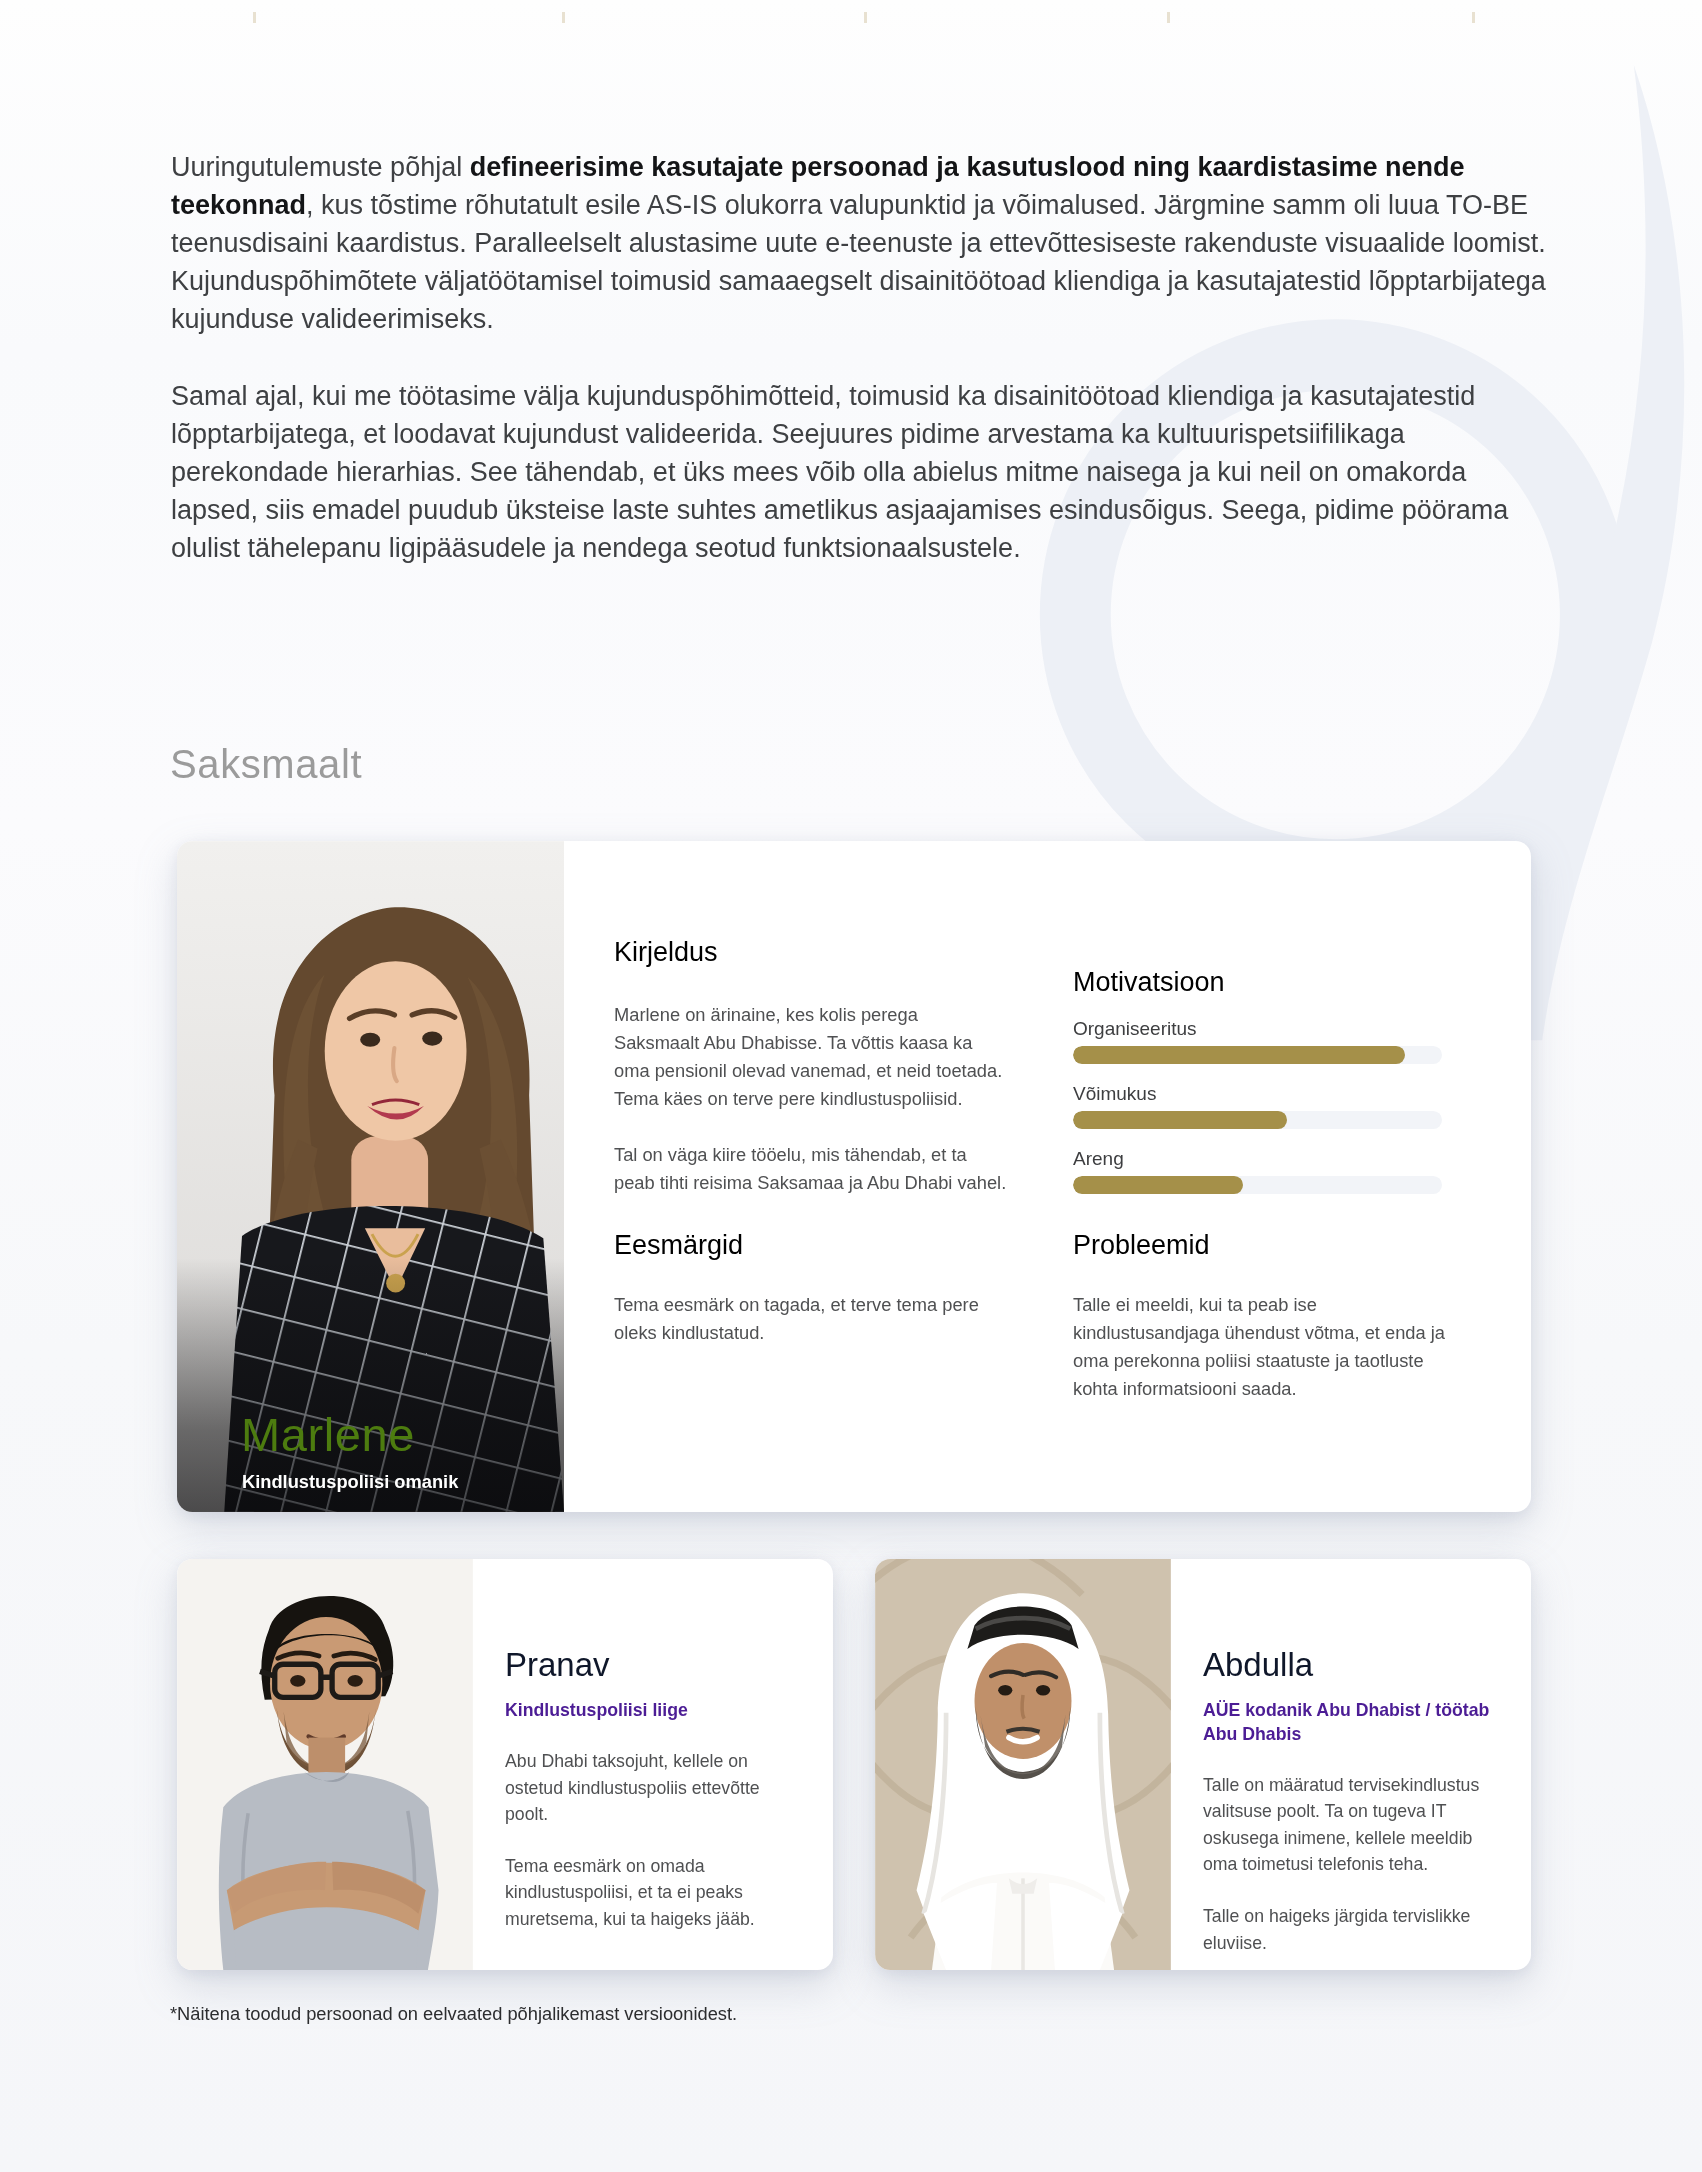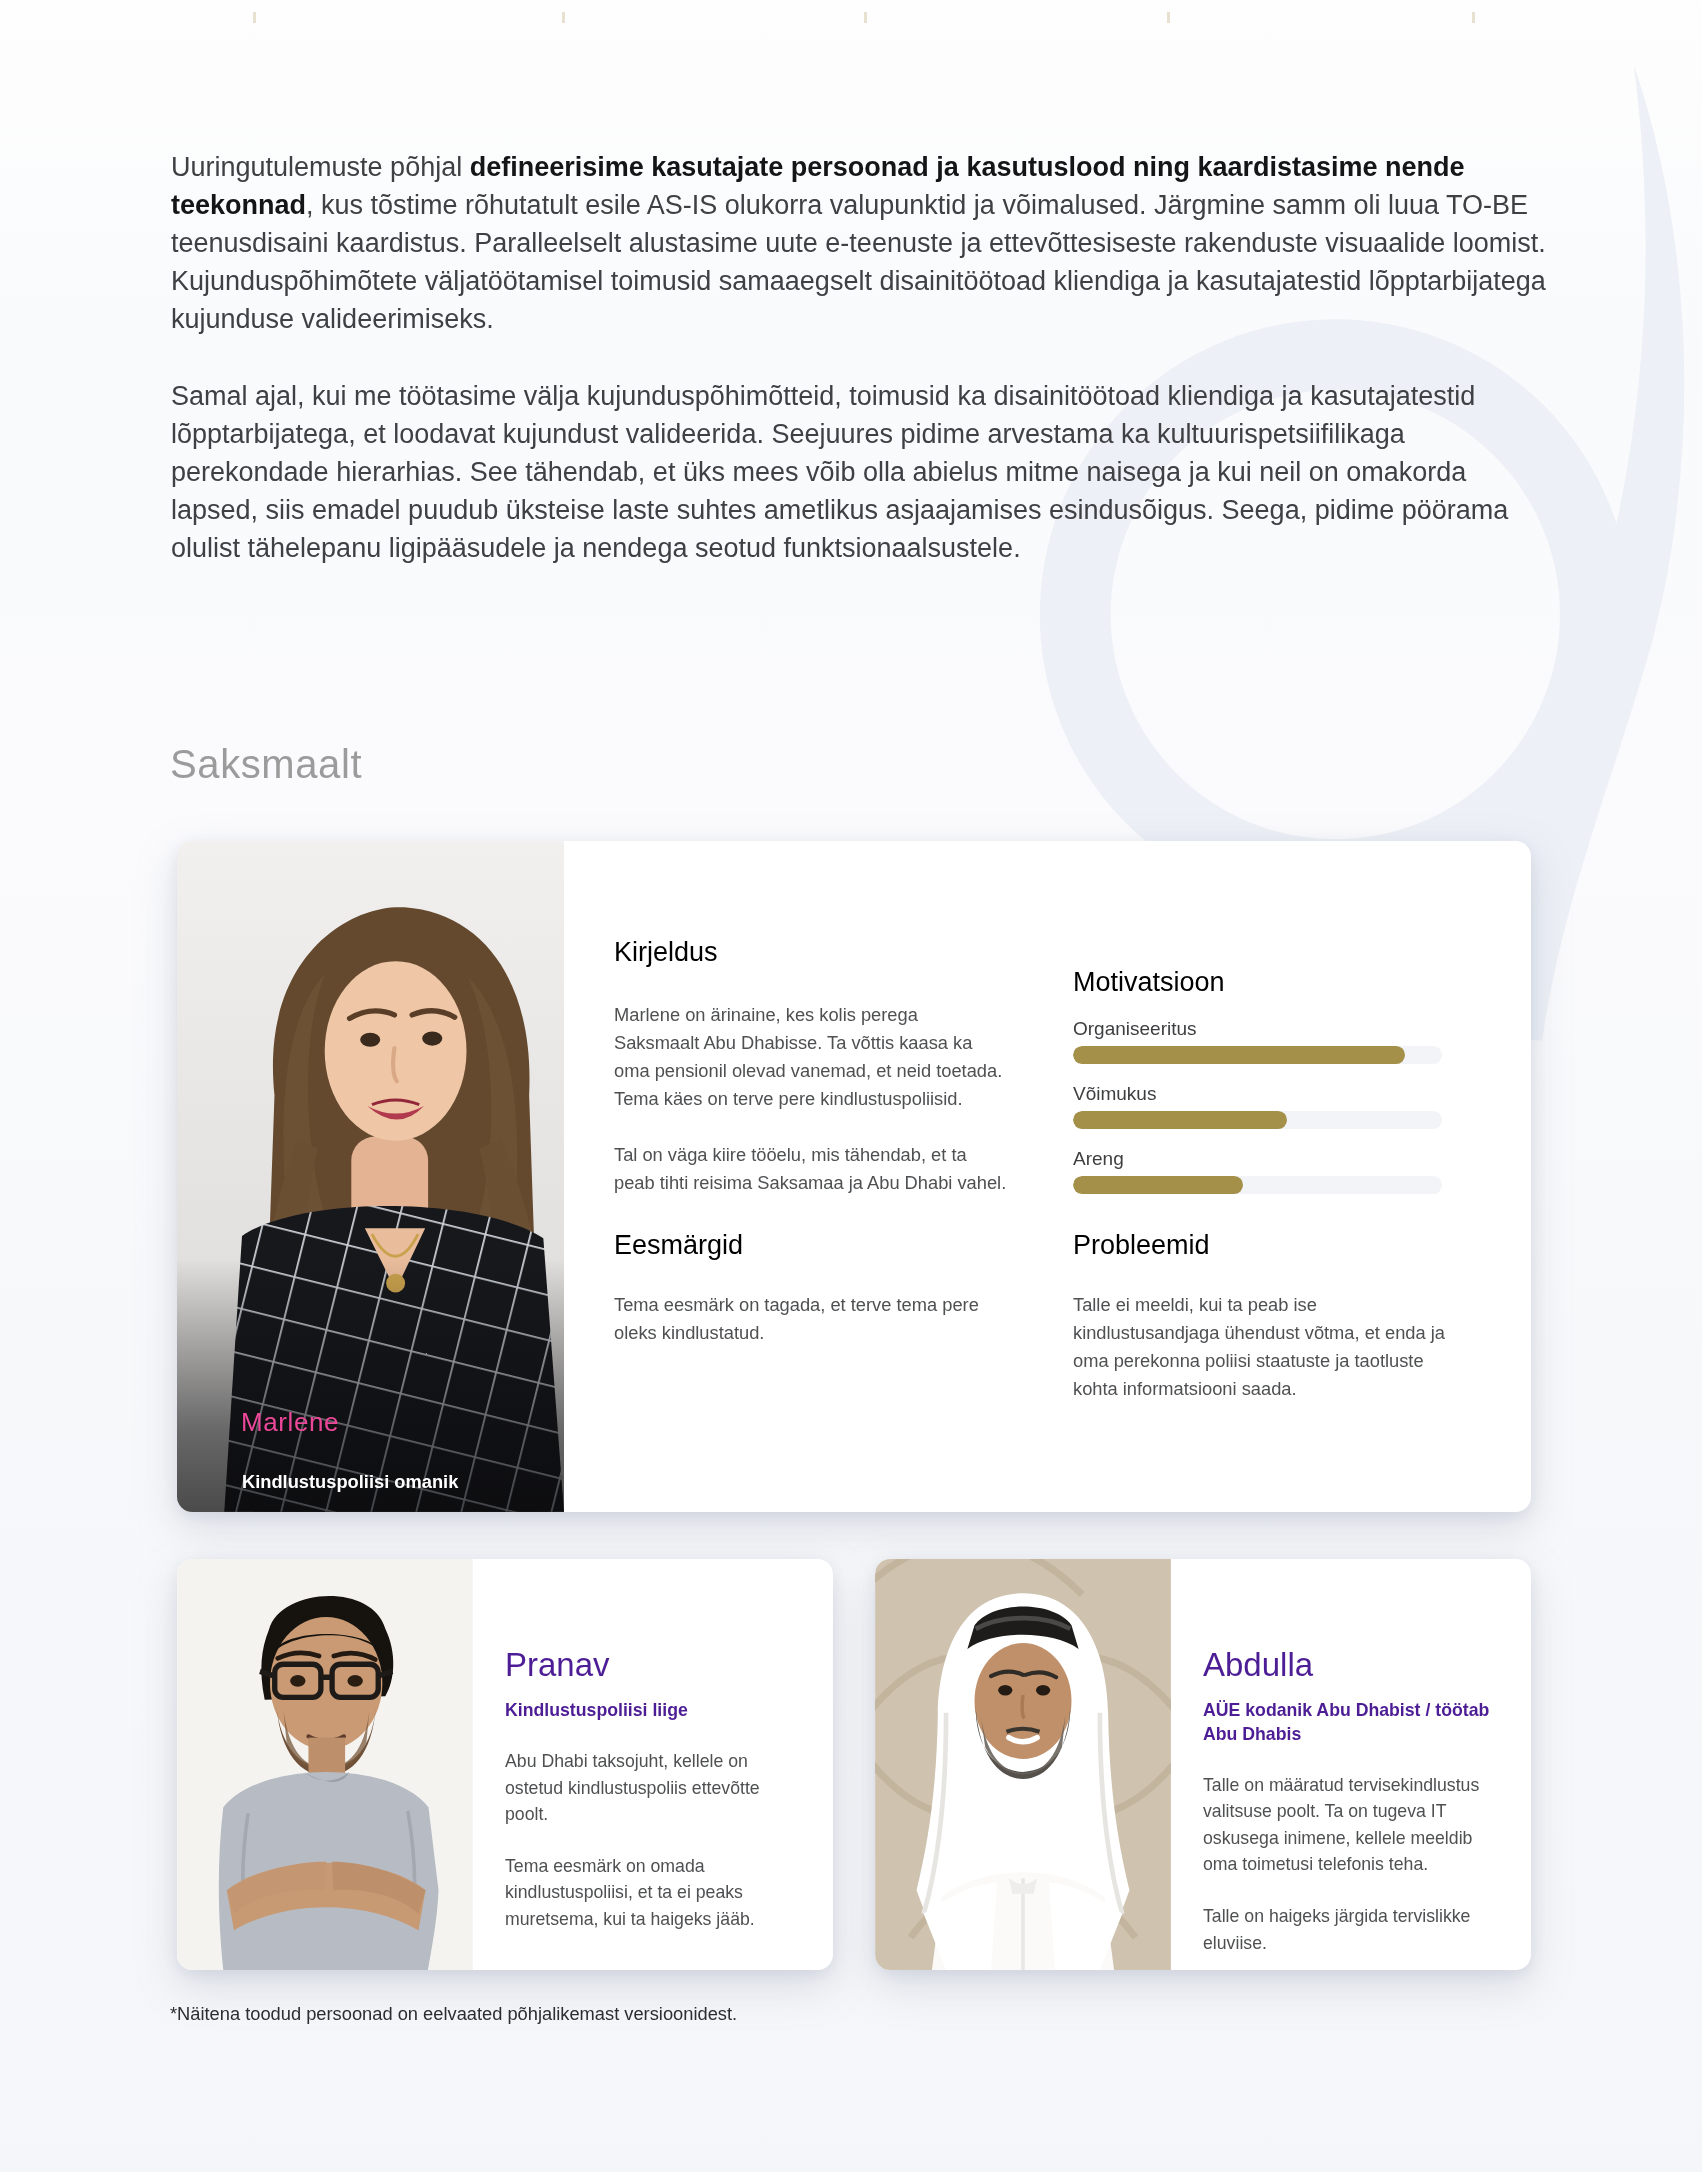--- a/index.html
+++ b/index.html
@@ -32,21 +32,21 @@
   .card-pranav {left:177px;top:1559px;width:656px;height:411px;}
   .card-abdulla{left:875px;top:1559px;width:656px;height:411px;}
   .photo{position:absolute;left:0;top:0;bottom:0;overflow:hidden;
          border-radius:15.4px 0 0 15.4px;}
   .photo svg{display:block;}
   .card-marlene .photo{width:387px;}
   .card-pranav .photo,.card-abdulla .photo{width:296px;}
   .photo-shade{position:absolute;left:0;right:0;bottom:0;height:254px;
     background:linear-gradient(180deg,rgba(12,12,14,0) 0%,rgba(10,10,12,.55) 68%,rgba(8,8,10,.68) 100%);}
   .persona-name-overlay{position:absolute;left:64px;top:566px;
-    font-size:26px;font-weight:300;color:#ec4899;letter-spacing:0.6px;}
+    font-size:47px;font-weight:300;color:#4d7c0f;letter-spacing:0.6px;}
   .persona-role-overlay{position:absolute;left:65px;top:630px;
     font-size:18.3px;font-weight:700;color:#ffffff;}
   
   .sec{position:absolute;}
   .sec h3{margin:0;font-size:27px;font-weight:400;color:#000000;}
   .sec p{margin:0;font-size:18.3px;line-height:28px;color:#4f5052;}
   .sec-kirjeldus  {left:437px; top:96px; width:393px;}
   .sec-motivatsioon{left:896px;top:80px; width:378px;margin-top:46px;}
   .sec-eesmargid  {left:437px; top:389px; width:393px;}
   .sec-probleemid {left:896px;top:389px; width:381px;}
@@ -57,21 +57,21 @@
   .bar-row{margin-top:19px;}
   .bar-row:first-of-type{margin-top:19.5px;}
   .bar-label{font-size:19px;color:#3d3e40;line-height:22.5px;}
   .bar-track{margin-top:5.9px;width:369px;height:17.7px;border-radius:8.9px;
              background:#f2f4f8;overflow:hidden;}
   .bar-fill{height:17.7px;border-radius:8.9px;background:#a59049;}
   
   .pcol{position:absolute;left:328px;top:87px;}
   .card-pranav .pcol{width:296px;}
   .card-abdulla .pcol{width:307px;}
-  .pcol .pname{margin:0;font-size:33px;font-weight:400;color:#4c1d95;}
+  .pcol .pname{margin:0;font-size:33px;font-weight:400;color:#0f172a;}
   .pcol .prole{margin:15.4px 0 0 0;font-size:17.7px;font-weight:700;color:#4c1d95;line-height:23.6px;}
   .pcol p.body{margin:25px 0 0 0;font-size:17.7px;line-height:26.6px;color:#4f5052;}
   
   .footnote{position:absolute;left:170px;top:2003px;margin:0;
             font-size:18.3px;color:#2c2d2f;}
 </style>
 </head>
 <body>
 
 <div class="page">

